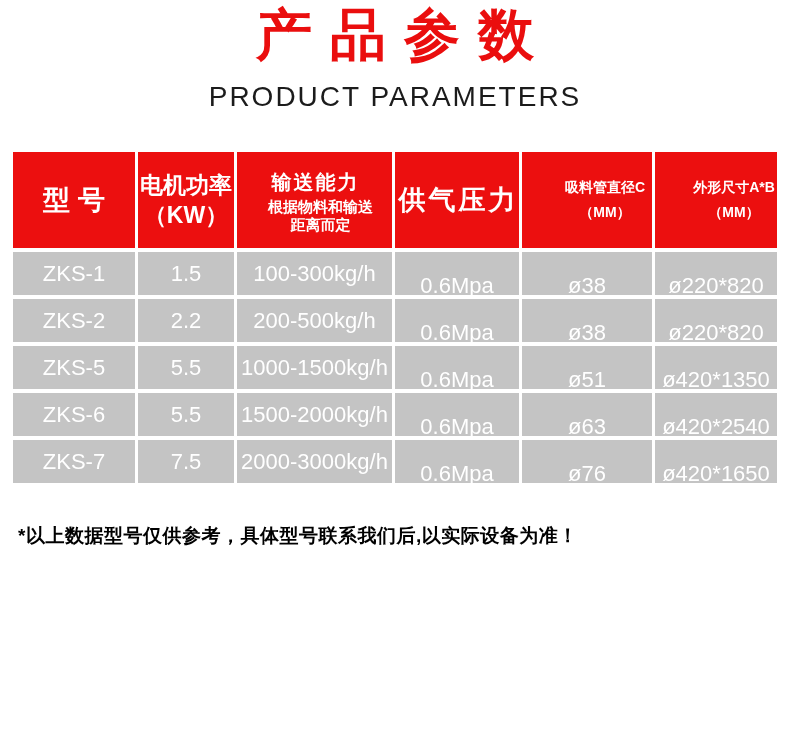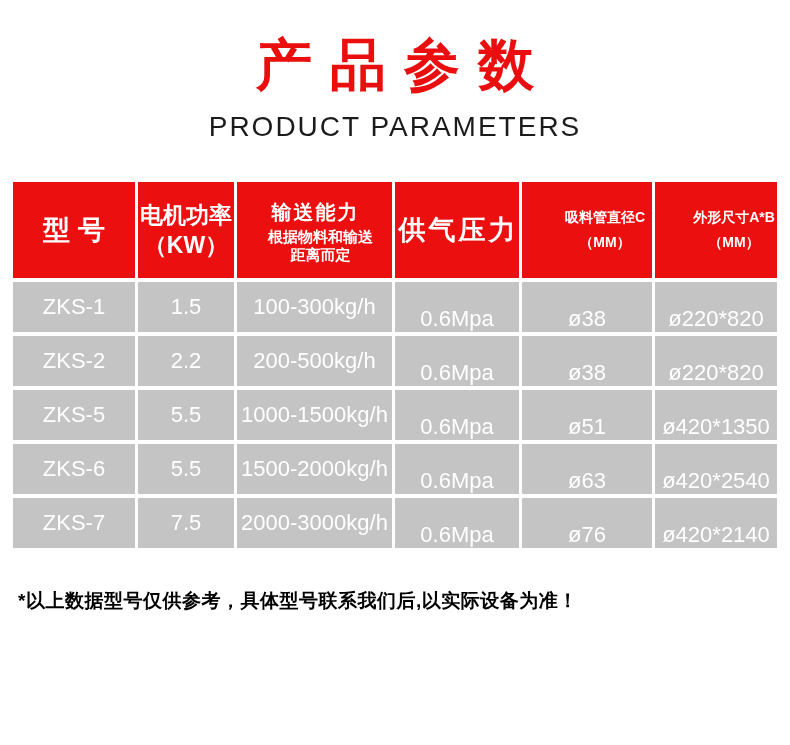--- a/index.html
+++ b/index.html
@@ -4,21 +4,21 @@
 <style>
   * { margin: 0; padding: 0; box-sizing: border-box; }
   html, body { background: #ffffff; }
   body {
     width: 790px; height: 745px; overflow: hidden;
     font-family: "Liberation Sans", "DejaVu Sans", sans-serif;
   }
   .page { width: 790px; height: 745px; position: relative; }
 
   .title {
-    margin-top: 30px; text-align: center;
+    text-align: center;
     font-size: 56px; line-height: 70px; font-weight: 900;
     color: #ea0e0e; letter-spacing: 18px; padding-left: 18px;
   }
   .subtitle {
     margin-top: 12px; text-align: center;
     font-size: 28px; line-height: 30px; font-weight: 400;
     color: #1b1b1b; letter-spacing: 2px;
   }
 
   table.params {
@@ -34,21 +34,21 @@
     vertical-align: middle; text-align: center; font-weight: 700; padding: 0;
   }
   .h-big   { font-size: 27px; letter-spacing: 8px; padding-left: 8px; }
   .h-big2  { font-size: 27px; letter-spacing: 3px; padding-left: 3px; }
   .h-mid   { font-size: 23px; line-height: 30px; }
   .h-cap   { font-size: 20px; line-height: 32px; letter-spacing: 2px; padding-left: 2px; }
   .h-sub   { font-size: 15px; line-height: 18px; font-weight: 700; margin-left: 12px; }
   .h-small { font-size: 14px; line-height: 25px; margin-left: 36px; }
 
   td {
-    background: #c4c4c4; color: #ffffff; height: 50px;
+    background: #c4c4c4; color: #ffffff; height: 43px;
     text-align: center; vertical-align: middle;
     font-size: 22px; padding: 0;
   }
   td span { display: inline-block; }
   td.down span { position: relative; top: 12px; }
 
   .footnote {
     margin: 36px 0 0 18px;
     font-size: 19px; font-weight: 700; color: #000000; letter-spacing: 0.5px;
   }
@@ -129,20 +129,20 @@
         <td class="down"><span>0.6Mpa</span></td>
         <td class="down"><span>ø63</span></td>
         <td class="down"><span>ø420*2540</span></td>
       </tr>
       <tr>
         <td><span>ZKS-7</span></td>
         <td><span>7.5</span></td>
         <td><span>2000-3000kg/h</span></td>
         <td class="down"><span>0.6Mpa</span></td>
         <td class="down"><span>ø76</span></td>
-        <td class="down"><span>ø420*2140</span></td>
+        <td class="down"><span>ø420*1650</span></td>
       </tr>
     </tbody>
   </table>
 
   <p class="footnote">*以上数据型号仅供参考，具体型号联系我们后,以实际设备为准！</p>
 
 </div>
 
 </body></html>

